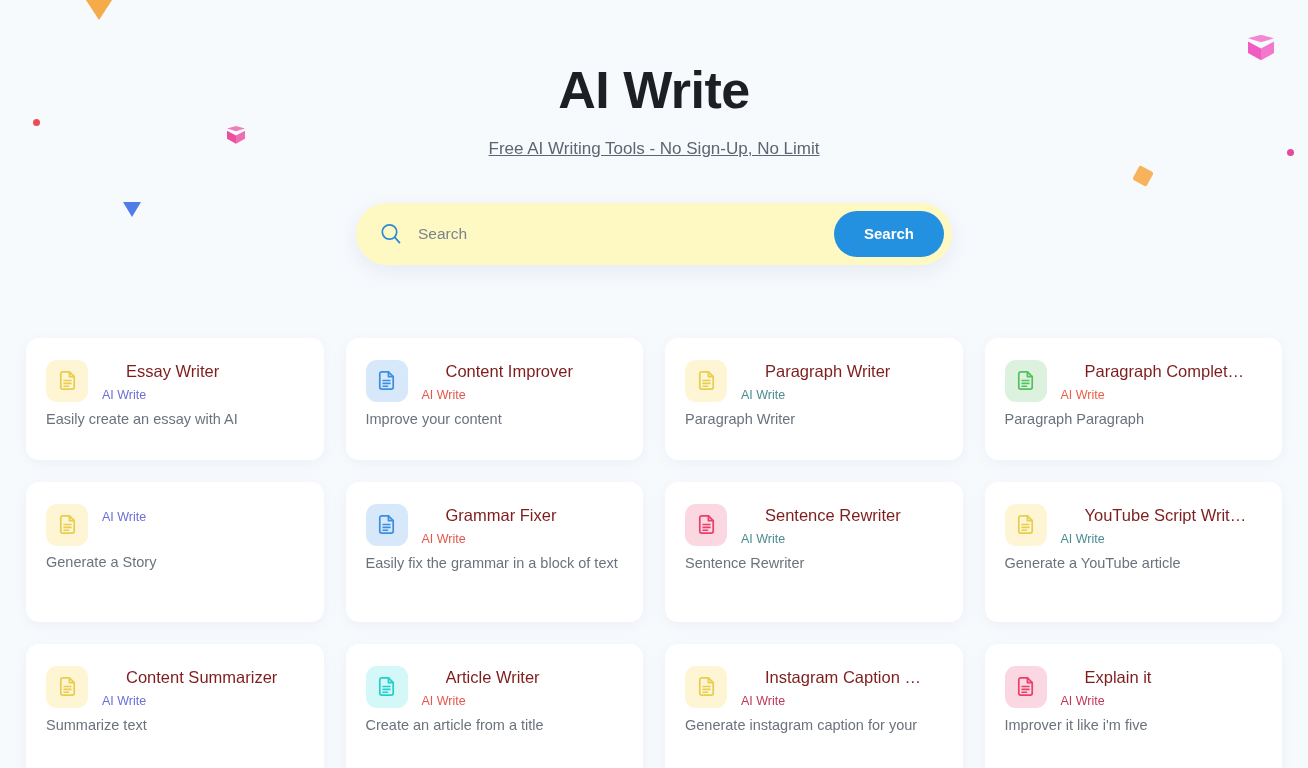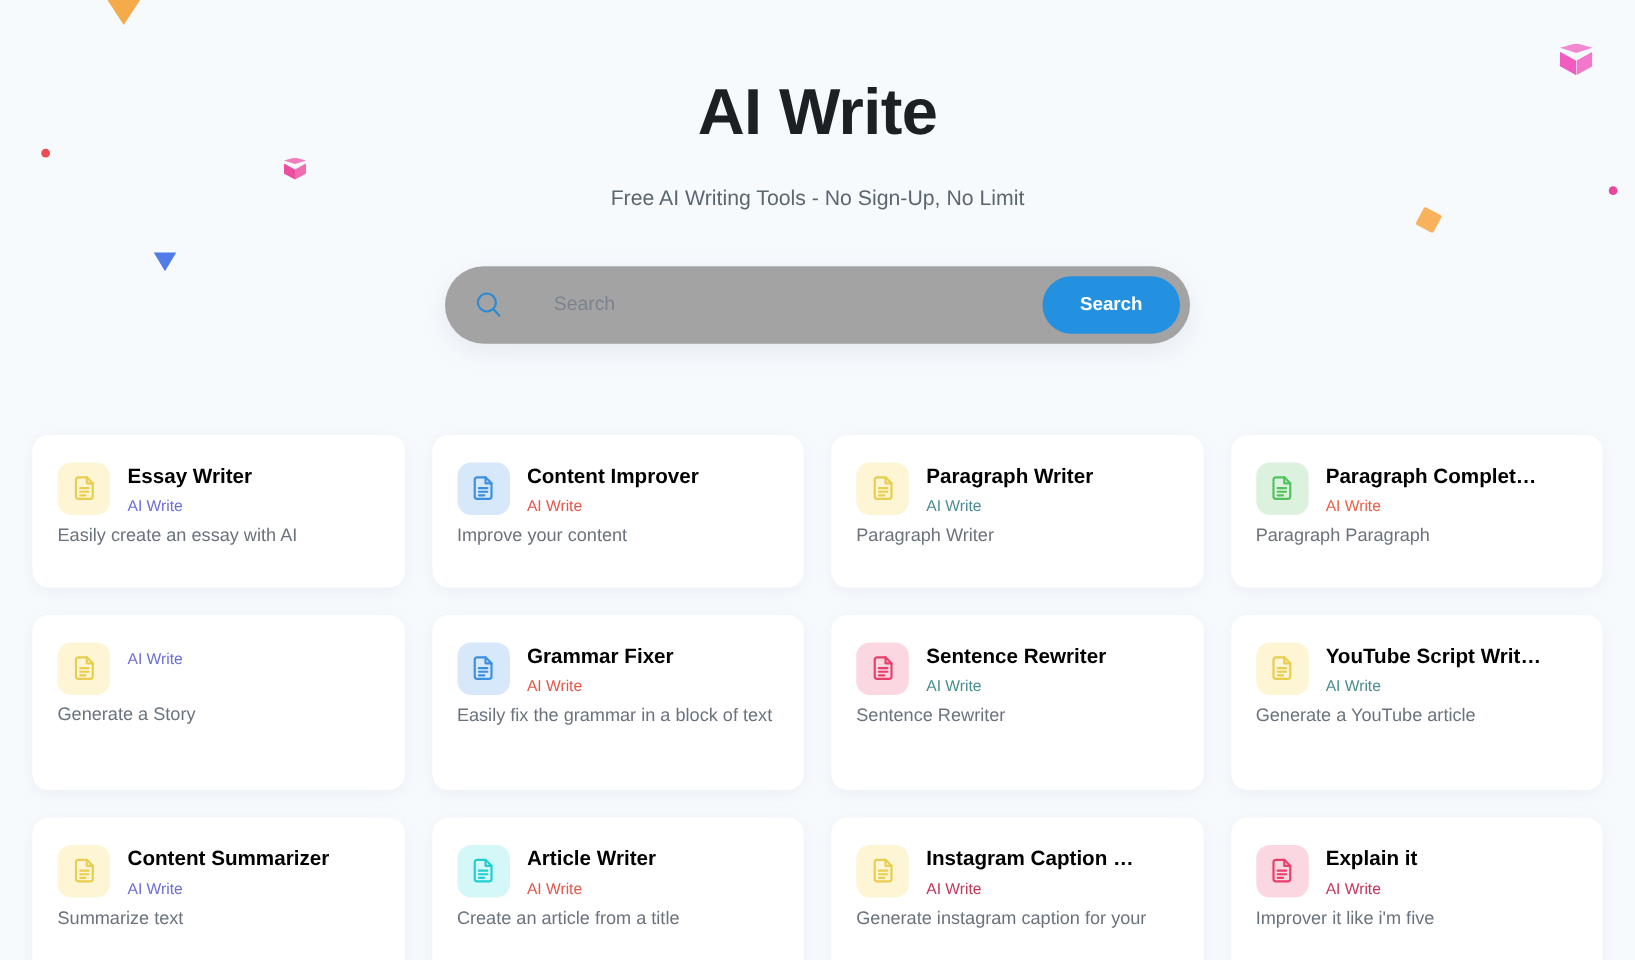--- a/index.html
+++ b/index.html
@@ -53,38 +53,38 @@
 
   .hero-title {
     font-size: 52px;
     font-weight: 700;
     letter-spacing: -0.5px;
     color: #1c2024;
     line-height: 70px;
   }
 
   .hero-subtitle {
-    margin-top: 22px;
+    margin-top: 12px;
     font-size: 17px;
     color: #5c6670;
     line-height: 24px;
+    text-decoration: underline;
   }
 
   
   .search-wrap {
     margin: 42px auto 0;
     width: 596px;
     height: 62px;
-    background: #a3a3a3;
+    background: #fef9c3;
     border-radius: 34px;
     box-shadow: 0 6px 22px rgba(110, 135, 170, 0.13);
     display: flex;
     align-items: center;
     padding: 0 8px 0 22px;
-    gap: 25px;
   }
 
   .search-icon {
     flex: 0 0 auto;
     width: 26px; height: 26px;
     display: flex; align-items: center; justify-content: center;
     margin-right: 14px;
   }
 
   .search-input {
@@ -148,26 +148,27 @@
     border-radius: 11px;
     display: flex;
     align-items: center;
     justify-content: center;
   }
 
   .card-headtext { min-width: 0; flex: 1 1 auto; }
 
   .card-title {
     font-size: 16.5px;
-    font-weight: 700;
-    color: #000000;
+    font-weight: 400;
+    color: #7f1d1d;
     line-height: 22px;
     white-space: nowrap;
     overflow: hidden;
     text-overflow: ellipsis;
+    margin-left: 24px;
   }
 
   .card-brand {
     margin-top: 5px;
     font-size: 12.5px;
     line-height: 16px;
   }
 
   .card-desc {
     margin-top: 5px;

